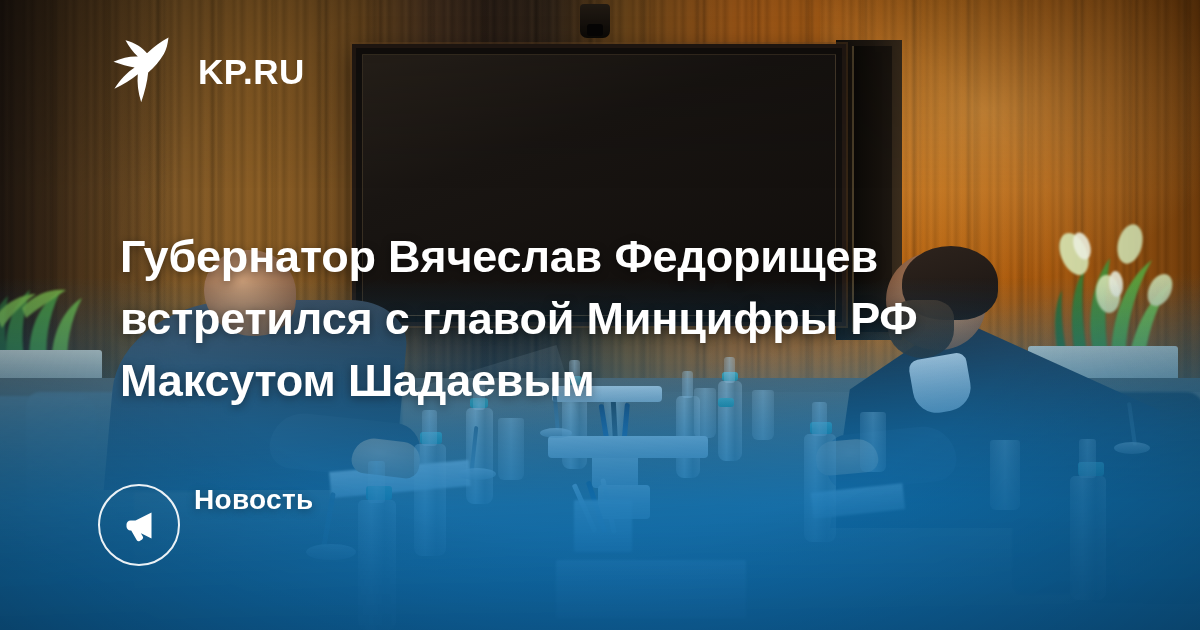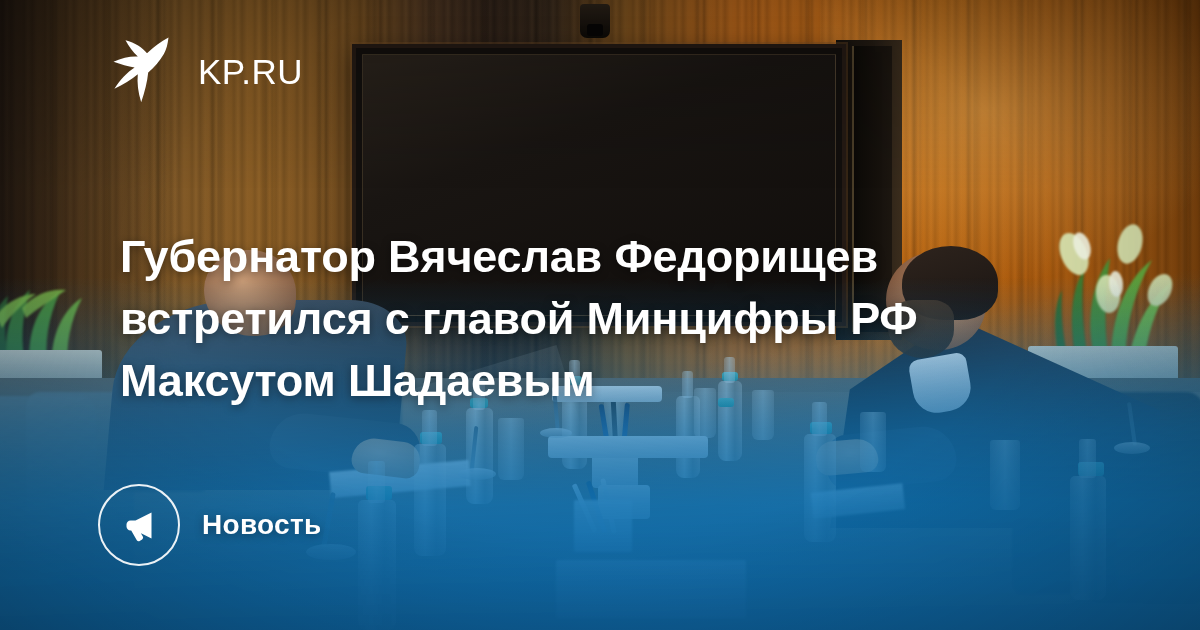--- a/index.html
+++ b/index.html
@@ -341,41 +341,41 @@
   
   .brand {
     position: absolute; left: 106px; top: 34px;
     display: flex; align-items: center; gap: 18px;
     z-index: 30;
   }
   .brand-mark { width: 74px; height: 74px; display: block; }
   .brand-name {
     color: #ffffff;
     font-size: 35px;
-    font-weight: 400;
+    font-weight: 700;
     letter-spacing: .5px;
     line-height: 1;
     white-space: nowrap;
   }
 
   .headline {
     position: absolute; left: 88px; top: 196px; width: 1000px;
     z-index: 30;
     color: #ffffff;
     font-size: 45px;
     font-weight: 700;
     line-height: 62px;
     letter-spacing: -0.2px;
     text-shadow: 0 2px 10px rgba(0,0,0,.42);
     margin-left: 32px;
   }
 
   .badge {
     position: absolute; left: 98px; top: 484px;
-    display: flex; align-items: center; gap: 22px;
+    display: flex; gap: 14px;
     z-index: 30;
   }
   .badge-circle {
     width: 78px; height: 78px; border-radius: 50%;
     border: 2px solid rgba(255,255,255,.92);
     display: flex; align-items: center; justify-content: center;
     flex: 0 0 auto;
   }
   .badge-circle svg { width: 40px; height: 40px; display: block; }
   .badge-label {

